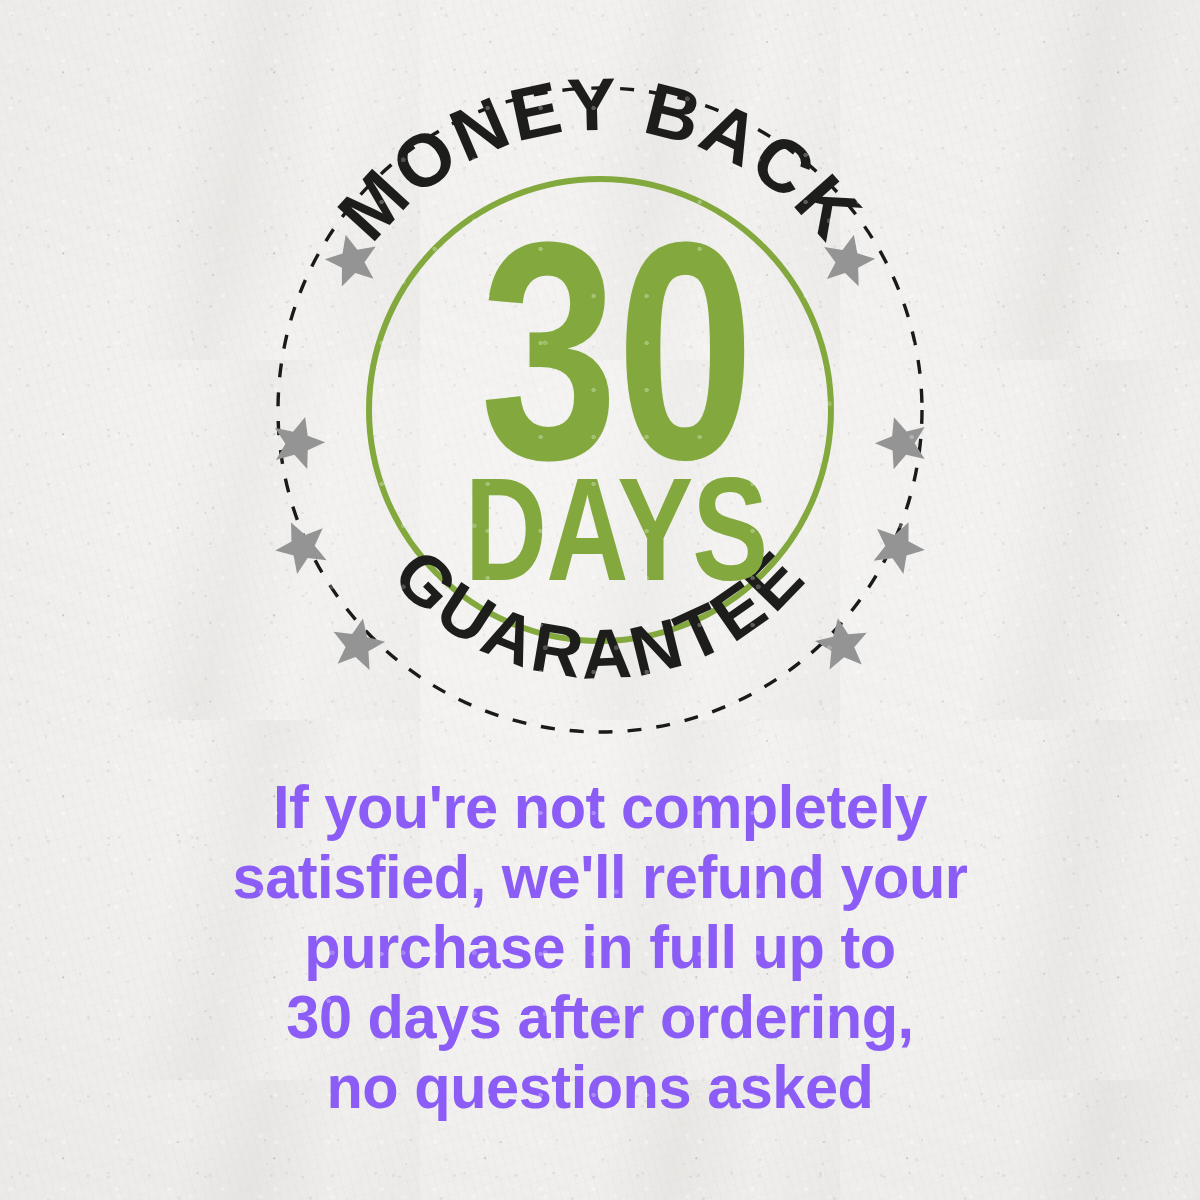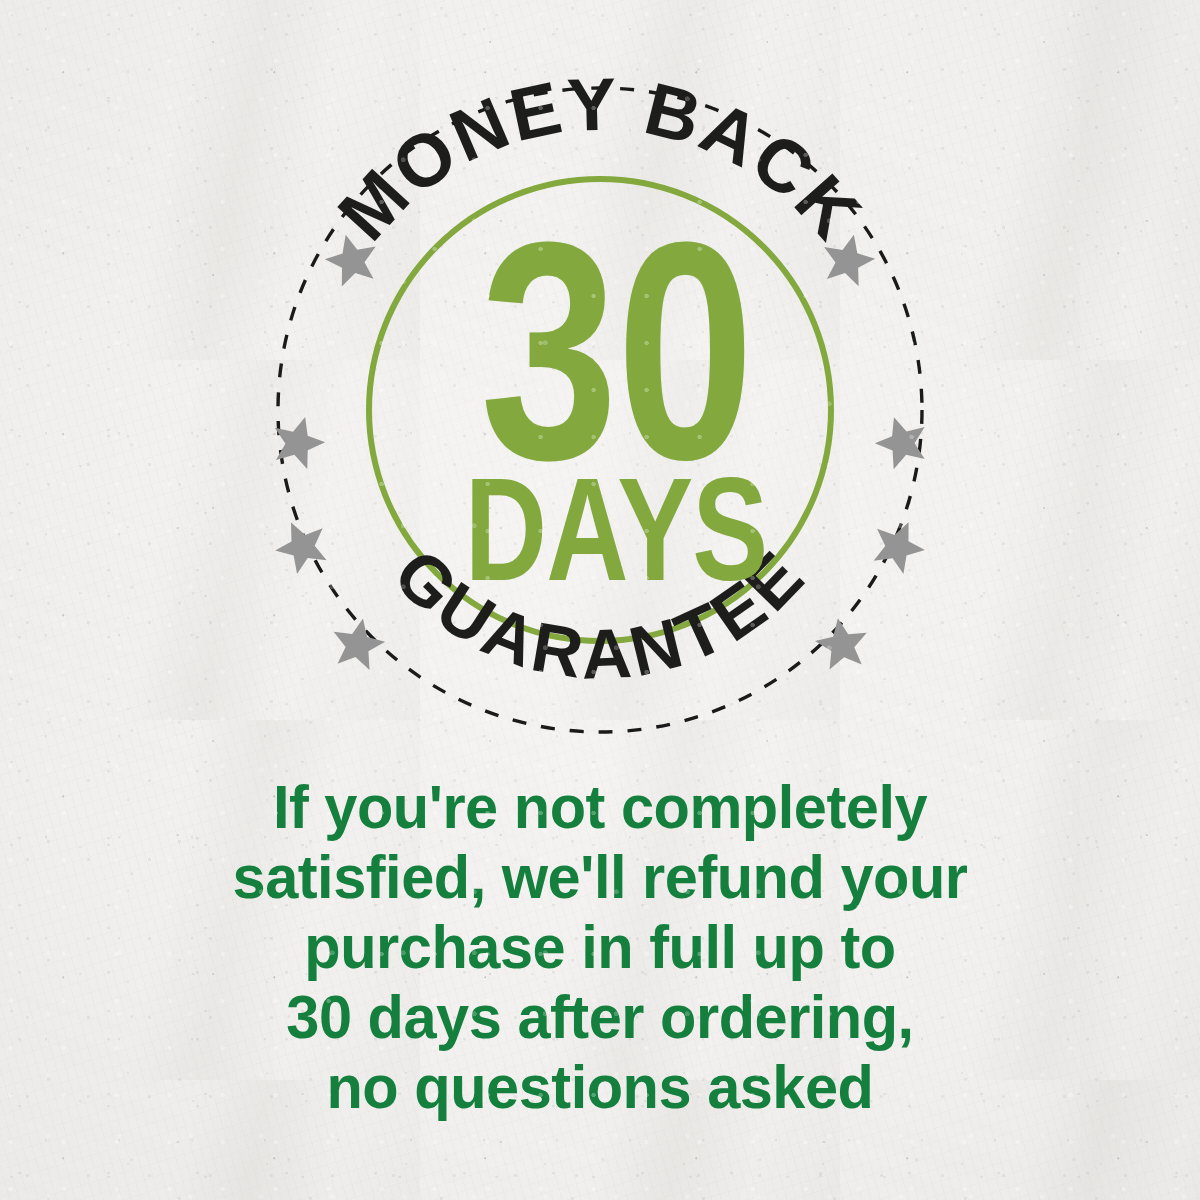--- a/index.html
+++ b/index.html
@@ -124,21 +124,21 @@
     margin-top: -14px;
   }
 
   
   #promise {
     position: absolute;
     left: 0;
     top: 772px;
     width: 1200px;
     text-align: center;
-    color: #15803d;
+    color: #8b5cf6;
   }
   #promise .line {
     font-family: "Liberation Sans Narrow", "Liberation Sans", sans-serif;
     font-weight: bold;
     font-size: 62px;
     line-height: 70px;
     letter-spacing: -.5px;
     transform: scaleX(.96);
     white-space: nowrap;
   }

